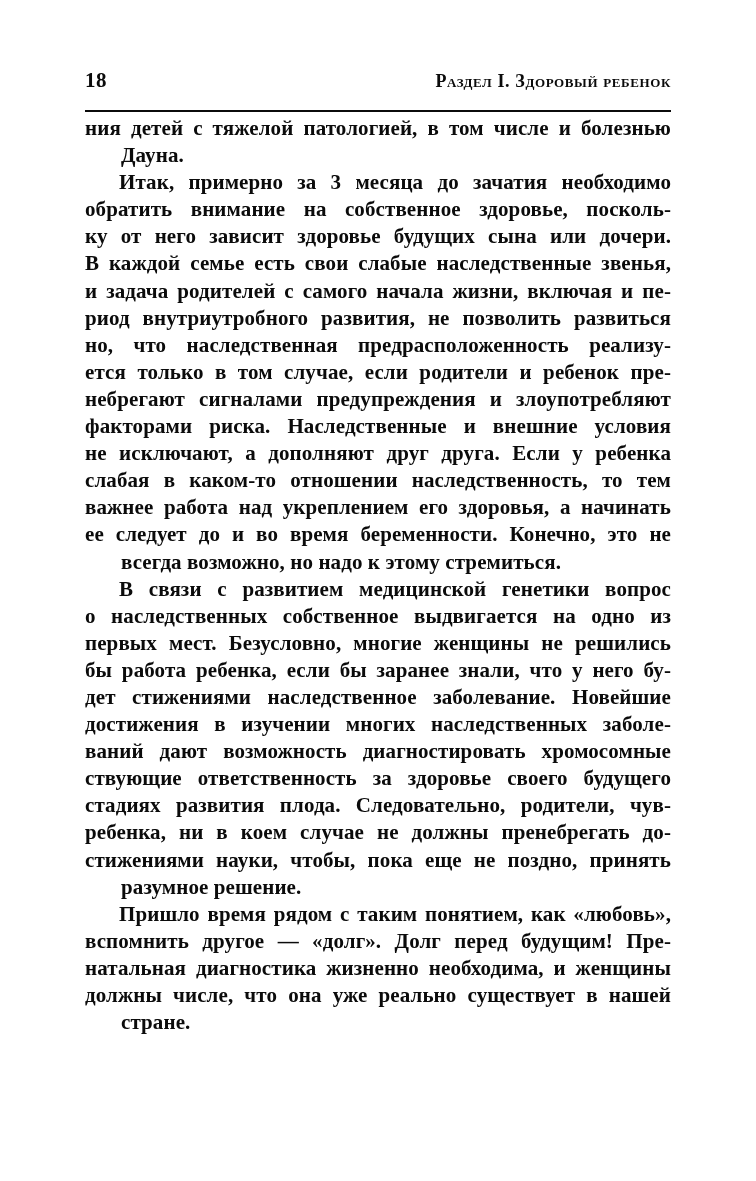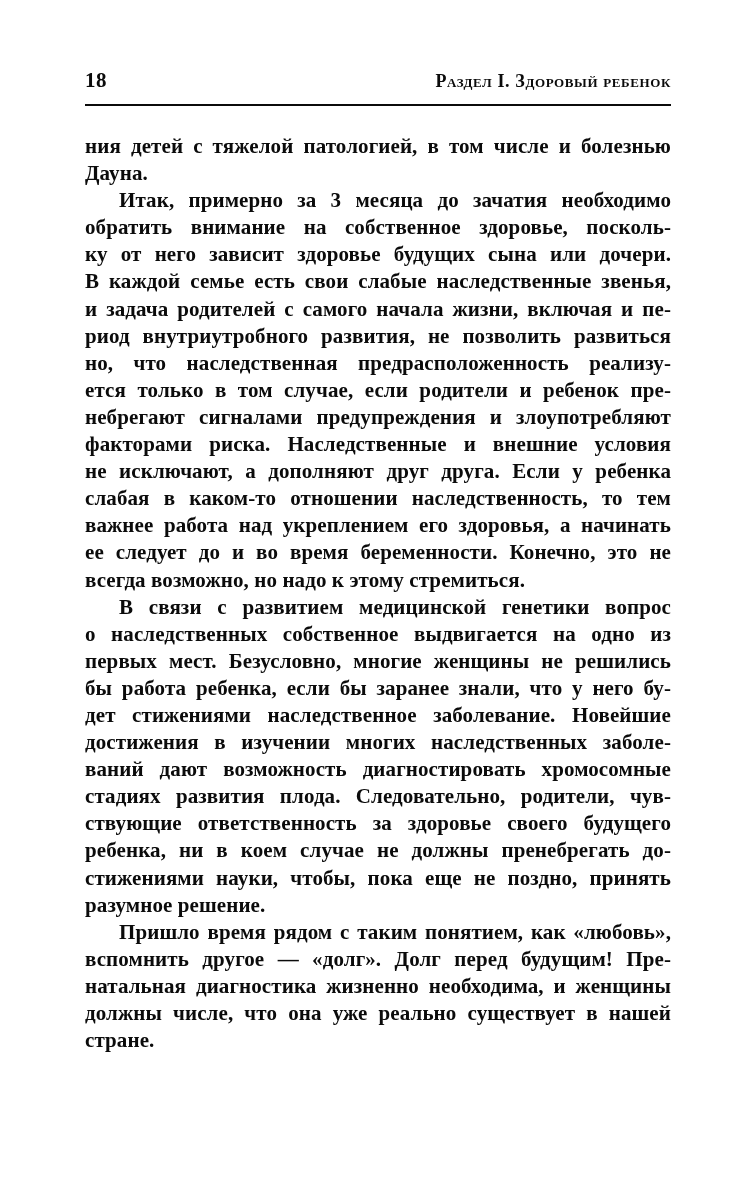--- a/index.html
+++ b/index.html
@@ -18,57 +18,58 @@
   }
   .header-row {
     position: absolute;
     left: 85px;
     width: 586px;
     top: 68px;
     display: flex;
     justify-content: space-between;
     align-items: baseline;
     border-bottom: 2.5px solid #0b0b0b;
-    padding-bottom: 11px;
+    padding-bottom: 17px;
     font-family: Liberation Serif, serif;
   }
   .page-number {
     font-size: 21px;
     font-weight: bold;
     letter-spacing: 0.5px;
   }
   .running-header {
     font-size: 18px;
     font-weight: bold;
     font-variant: small-caps;
     letter-spacing: 0.6px;
     text-align: right;
   }
   .text-block {
     position: absolute;
     left: 85px;
     width: 586px;
-    top: 133px;
+    top: 115px;
   }
   .paragraph {
     margin: 0;
     padding: 0;
   }
   .line {
     font-size: 21px;
     font-weight: bold;
     line-height: 27.1px;
     height: 27.1px;
     text-align: justify;
     text-align-last: justify;
     white-space: normal;
     letter-spacing: 0.1px;
   }
   .line.last {
     text-align-last: left;
+    margin-left: 36px;
   }
   .line.indent {
     text-indent: 34px;
   }
 </style>
 </head>
 <body>
 
 <div class="page">
   <div class="header-row">
@@ -98,22 +99,22 @@
         <div class="line last">всегда возможно, но надо к этому стремиться.</div>
       </div>
       <div class="paragraph">
         <div class="line indent">В связи с развитием медицинской генетики вопрос</div>
         <div class="line">о наследственных собственное выдвигается на одно из</div>
         <div class="line">первых мест. Безусловно, многие женщины не решились</div>
         <div class="line">бы работа ребенка, если бы заранее знали, что у него бу-</div>
         <div class="line">дет стижениями наследственное заболевание. Новейшие</div>
         <div class="line">достижения в изучении многих наследственных заболе-</div>
         <div class="line">ваний дают возможность диагностировать хромосомные</div>
+        <div class="line">ствующие ответственность за здоровье своего будущего</div>
         <div class="line">стадиях развития плода. Следовательно, родители, чув-</div>
-        <div class="line">ствующие ответственность за здоровье своего будущего</div>
         <div class="line">ребенка, ни в коем случае не должны пренебрегать до-</div>
         <div class="line">стижениями науки, чтобы, пока еще не поздно, принять</div>
         <div class="line last">разумное решение.</div>
       </div>
       <div class="paragraph">
         <div class="line indent">Пришло время рядом с таким понятием, как «любовь»,</div>
         <div class="line">вспомнить другое — «долг». Долг перед будущим! Пре-</div>
         <div class="line">натальная диагностика жизненно необходима, и женщины</div>
         <div class="line">должны числе, что она уже реально существует в нашей</div>
         <div class="line last">стране.</div>

